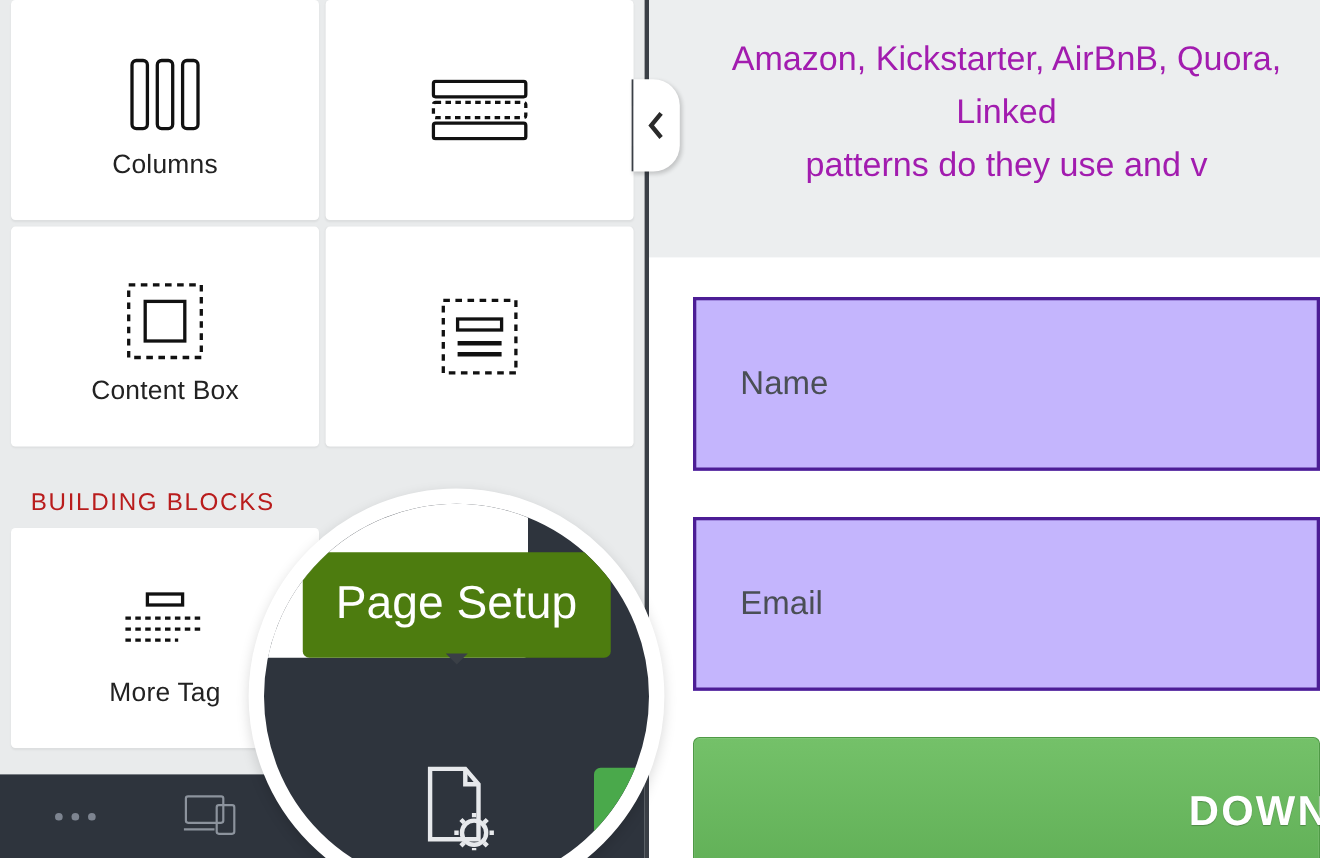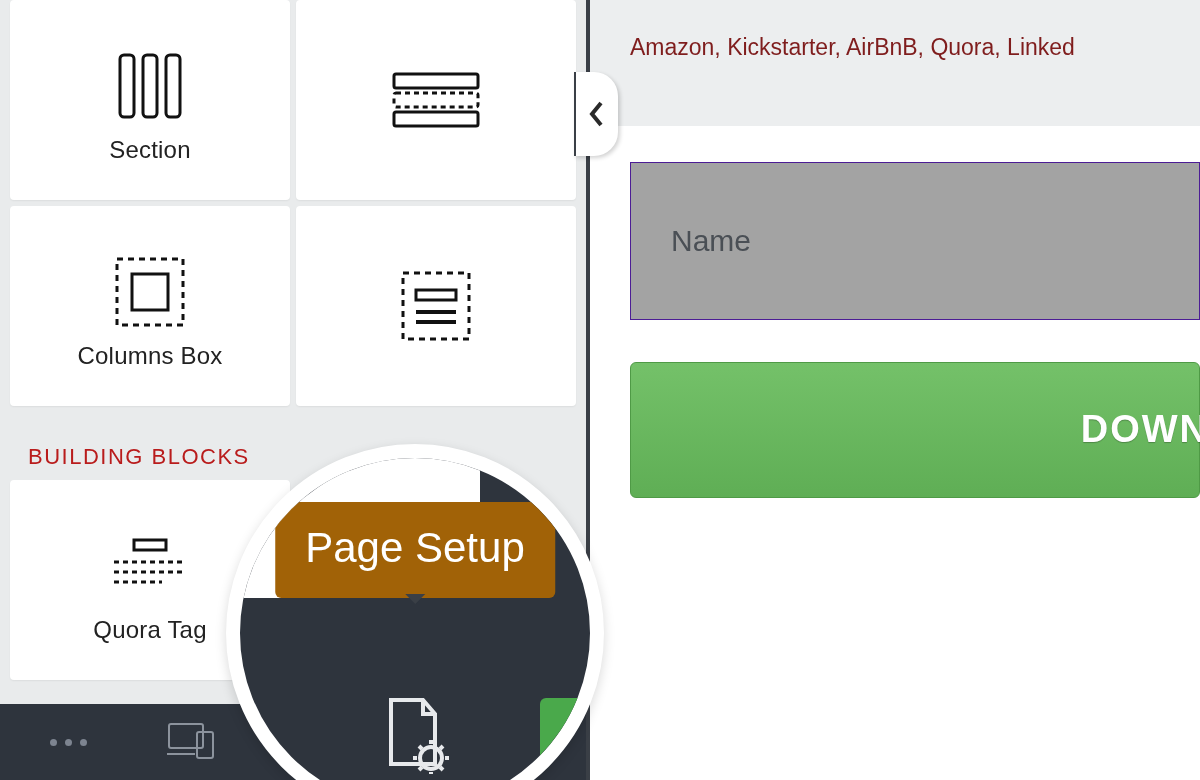--- a/index.html
+++ b/index.html
@@ -72,21 +72,21 @@
     z-index: 10;
   }
   .magnifier-inner{
     position:relative; width:100%; height:100%;
   }
   .tooltip {
     position:absolute;
     top: 44px;
     left: 50%;
     transform: translateX(-50%);
-    background: #a16207;
+    background: #4d7c0f;
     color: #ffffff;
     font-size: 42px;
     padding: 22px 30px 26px 30px;
     border-radius: 6px;
     white-space: nowrap;
   }
   .tooltip::after{
     content:"";
     position:absolute;
     bottom:-16px;
@@ -132,34 +132,34 @@
   
   .preview{
     flex:1;
     background:#ffffff;
     position:relative;
     overflow:hidden;
   }
   .hero{
     background:#eceeef;
     padding: 30px 0 60px 40px;
-    text-align:left;
-    color:#7f1d1d;
-    font-size:23px;
+    text-align:center;
+    color:#a21caf;
+    font-size:31px;
     line-height:1.55;
   }
   .hero span{ display:block; }
   .form-area{
     padding: 36px 0 0 40px;
   }
   .field{
     width:100%;
     height:158px;
-    border:1px solid #4c1d95;
-    background:#a3a3a3;
+    border:3px solid #4c1d95;
+    background:#c4b5fd;
     margin-bottom:42px;
     padding: 0 0 0 40px;
     display:flex; align-items:center;
     font-size:30px;
     color:#4a4f55;
   }
   .download-btn{
     width:100%;
     height:136px;
     background:#69b85f;
@@ -186,41 +186,41 @@
   <div class="tiles">
 
     <div class="tile">
       <div class="icon-wrap">
         <svg width="68" height="70" viewBox="0 0 68 70" fill="none" stroke="#111" stroke-width="3">
           <rect x="4" y="4" width="14" height="62" rx="4"></rect>
           <rect x="27" y="4" width="14" height="62" rx="4"></rect>
           <rect x="50" y="4" width="14" height="62" rx="4"></rect>
         </svg>
       </div>
-      <span class="tile-label">Section</span>
+      <span class="tile-label">Columns</span>
     </div>
 
     <div class="tile">
       <div class="icon-wrap">
         <svg width="88" height="56" viewBox="0 0 88 56" fill="none" stroke="#111" stroke-width="3">
           <rect x="2" y="2" width="84" height="14" rx="2"></rect>
           <rect x="2" y="21" width="84" height="14" rx="2" stroke-dasharray="5 4"></rect>
           <rect x="2" y="40" width="84" height="14" rx="2"></rect>
         </svg>
       </div>
     </div>
 
     <div class="tile">
       <div class="icon-wrap">
         <svg width="72" height="72" viewBox="0 0 72 72" fill="none" stroke="#111" stroke-width="3">
           <rect x="3" y="3" width="66" height="66" stroke-dasharray="6 5"></rect>
           <rect x="18" y="18" width="36" height="36"></rect>
         </svg>
       </div>
-      <span class="tile-label">Columns Box</span>
+      <span class="tile-label">Content Box</span>
     </div>
 
     <div class="tile">
       <div class="icon-wrap">
         <svg width="72" height="72" viewBox="0 0 72 72" fill="none" stroke="#111" stroke-width="3">
           <rect x="3" y="3" width="66" height="66" stroke-dasharray="6 5"></rect>
           <rect x="16" y="20" width="40" height="10"></rect>
           <line x1="16" y1="42" x2="56" y2="42" stroke-width="4"></line>
           <line x1="16" y1="52" x2="56" y2="52" stroke-width="4"></line>
         </svg>
@@ -234,21 +234,21 @@
   <div class="tiles">
     <div class="tile" style="height:200px;">
       <div class="icon-wrap">
         <svg width="80" height="56" viewBox="0 0 80 56" fill="none" stroke="#111" stroke-width="3">
           <rect x="24" y="2" width="32" height="10"></rect>
           <line x1="4" y1="24" x2="76" y2="24" stroke-dasharray="5 4"></line>
           <line x1="4" y1="34" x2="76" y2="34" stroke-dasharray="5 4"></line>
           <line x1="4" y1="44" x2="52" y2="44" stroke-dasharray="5 4"></line>
         </svg>
       </div>
-      <span class="tile-label">Quora Tag</span>
+      <span class="tile-label">More Tag</span>
     </div>
     <div style="visibility:hidden"></div>
   </div>
 
   <div class="bottombar">
     <div class="dots">
       <span></span>
         <span></span>
         <span></span>
     </div>
@@ -284,23 +284,27 @@
       <polyline points="14,4 5,15 14,26"></polyline>
     </svg>
 
   </div>
 
 </div>
 
 <div class="preview">
   <div class="hero">
     <span>Amazon, Kickstarter, AirBnB, Quora, Linked</span>
+    <span>patterns do they use and v</span>
   </div>
 
   <div class="form-area">
     <div class="field">
       <span>Name</span>
     </div>
+    <div class="field">
+      <span>Email</span>
+    </div>
     <div class="download-btn">
       <span>DOWN</span>
     </div>
   </div>
 </div>
 
 </body></html>

